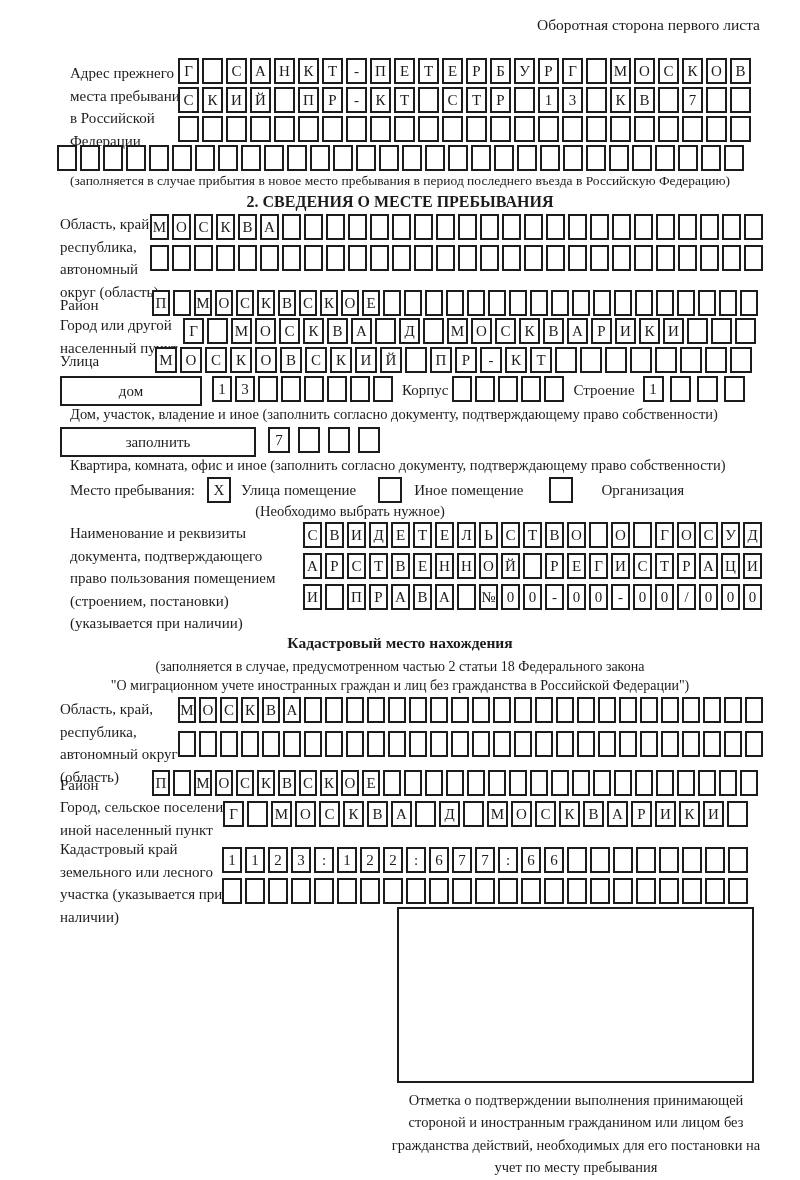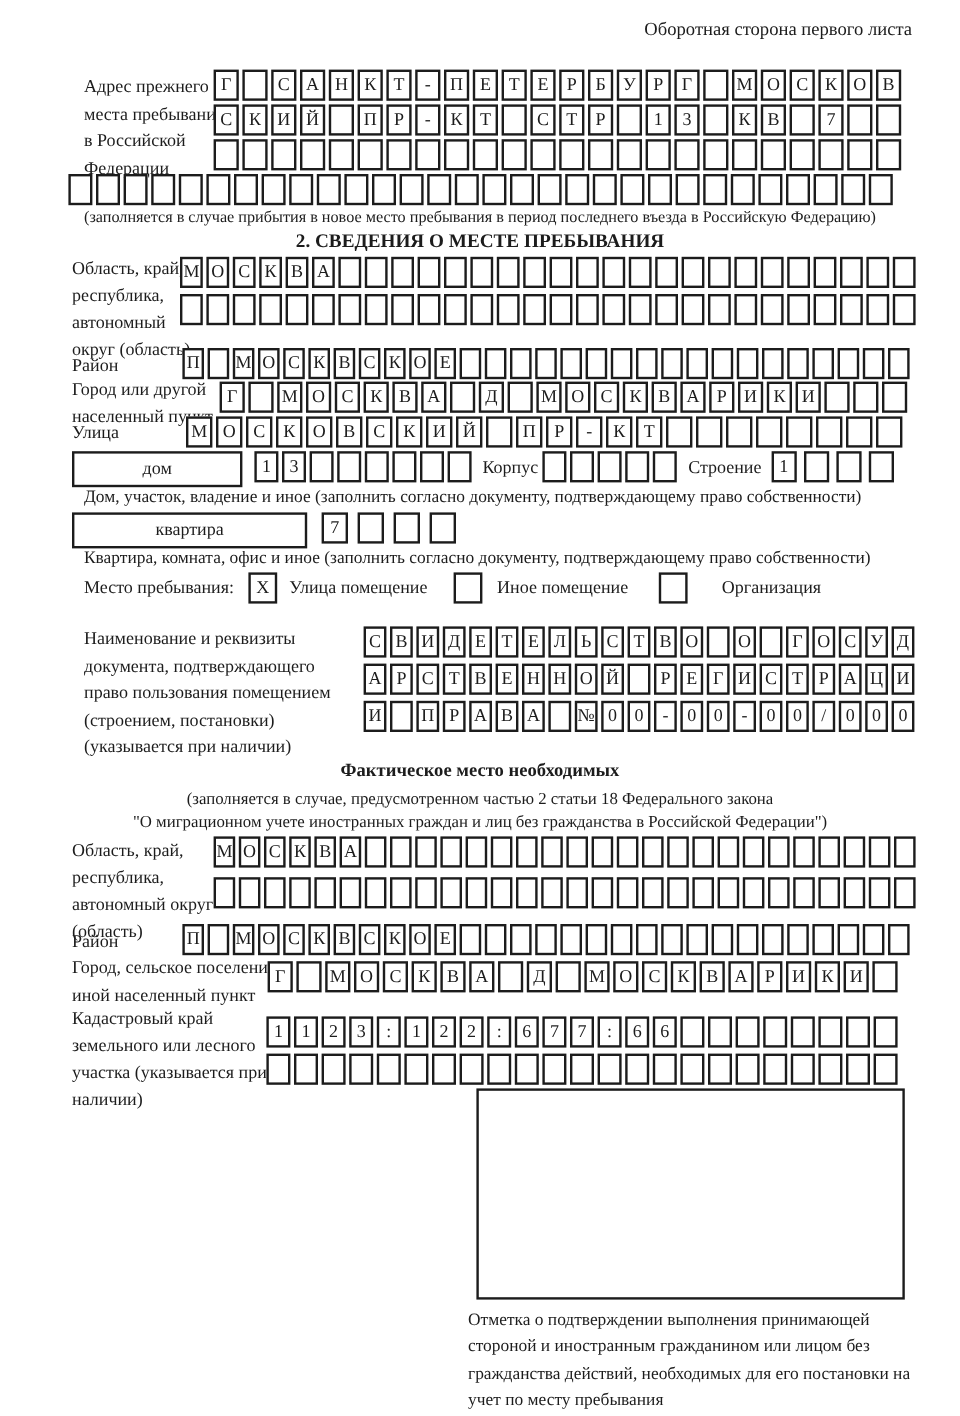--- a/index.html
+++ b/index.html
@@ -37,21 +37,21 @@
   }
   .flexrow{display:flex;align-items:flex-start;}
   .inlbl{line-height:28px;}
   .chk{
     display:inline-block;width:20px;height:22px;
     border:2px solid #1c1c1c;text-align:center;line-height:22px;
     font-size:15px;vertical-align:top;background:#fff;
   }
   .cap{font-size:14.5px;}
   .markbox{border:2px solid #1c1c1c;background:#fff;}
-  .markcap{font-size:14.5px;text-align:left;line-height:1.55;}
+  .markcap{font-size:14.5px;text-align:center;line-height:1.55;}
 </style>
 </head>
 <body>
 
 <div class="page">
 
   <div class="abs hdr" style="top:16px;right:40px;">Оборотная сторона первого листа</div>
 
   <div class="abs lbl" style="top:62px;left:70px;width:118px;">Адрес прежнего места пребывания в Российской Федерации</div>
   <div class="abs boxrow" style="top:58px;left:178px;"><span class="cell" style="width: 17px; margin-right: 3px;">Г</span><span class="cell" style="width: 17px; margin-right: 3px;"></span><span class="cell" style="width: 17px; margin-right: 3px;">С</span><span class="cell" style="width: 17px; margin-right: 3px;">А</span><span class="cell" style="width: 17px; margin-right: 3px;">Н</span><span class="cell" style="width: 17px; margin-right: 3px;">К</span><span class="cell" style="width: 17px; margin-right: 3px;">Т</span><span class="cell" style="width: 17px; margin-right: 3px;">-</span><span class="cell" style="width: 17px; margin-right: 3px;">П</span><span class="cell" style="width: 17px; margin-right: 3px;">Е</span><span class="cell" style="width: 17px; margin-right: 3px;">Т</span><span class="cell" style="width: 17px; margin-right: 3px;">Е</span><span class="cell" style="width: 17px; margin-right: 3px;">Р</span><span class="cell" style="width: 17px; margin-right: 3px;">Б</span><span class="cell" style="width: 17px; margin-right: 3px;">У</span><span class="cell" style="width: 17px; margin-right: 3px;">Р</span><span class="cell" style="width: 17px; margin-right: 3px;">Г</span><span class="cell" style="width: 17px; margin-right: 3px;"></span><span class="cell" style="width: 17px; margin-right: 3px;">М</span><span class="cell" style="width: 17px; margin-right: 3px;">О</span><span class="cell" style="width: 17px; margin-right: 3px;">С</span><span class="cell" style="width: 17px; margin-right: 3px;">К</span><span class="cell" style="width: 17px; margin-right: 3px;">О</span><span class="cell" style="width: 17px; margin-right: 3px;">В</span></div>
@@ -79,41 +79,42 @@
     <span class="bigbox" style="width:138px;margin-right:10px;">дом</span>
     <span class="boxrow"><span class="cell" style="width: 16px; margin-right: 3px;">1</span><span class="cell" style="width: 16px; margin-right: 3px;">3</span><span class="cell" style="width: 16px; margin-right: 3px;"></span><span class="cell" style="width: 16px; margin-right: 3px;"></span><span class="cell" style="width: 16px; margin-right: 3px;"></span><span class="cell" style="width: 16px; margin-right: 3px;"></span><span class="cell" style="width: 16px; margin-right: 3px;"></span><span class="cell" style="width: 16px; margin-right: 3px;"></span></span>
     <span class="inlbl" style="margin:0 4px 0 6px;">Корпус</span>
     <span class="boxrow"><span class="cell" style="width: 16px; margin-right: 3px;"></span><span class="cell" style="width: 16px; margin-right: 3px;"></span><span class="cell" style="width: 16px; margin-right: 3px;"></span><span class="cell" style="width: 16px; margin-right: 3px;"></span><span class="cell" style="width: 16px; margin-right: 3px;"></span></span>
     <span class="inlbl" style="margin:0 8px 0 6px;">Строение</span>
     <span class="boxrow"><span class="cell" style="width: 17px; margin-right: 6px;">1</span><span class="cell" style="width: 17px; margin-right: 6px;"></span><span class="cell" style="width: 17px; margin-right: 6px;"></span><span class="cell" style="width: 17px; margin-right: 6px;"></span></span>
   </div>
   <div class="abs cap" style="top:406px;left:70px;">Дом, участок, владение и иное (заполнить согласно документу, подтверждающему право собственности)</div>
 
   <div class="abs flexrow" style="top:427px;left:60px;">
-    <span class="bigbox" style="width:192px;margin-right:12px;">квартира</span>
+    <span class="bigbox" style="width:192px;margin-right:12px;">заполнить</span>
     <span class="boxrow"><span class="cell" style="width: 18px; margin-right: 8px;">7</span><span class="cell" style="width: 18px; margin-right: 8px;"></span><span class="cell" style="width: 18px; margin-right: 8px;"></span><span class="cell" style="width: 18px; margin-right: 8px;"></span></span>
   </div>
   <div class="abs cap" style="top:457px;left:70px;">Квартира, комната, офис и иное (заполнить согласно документу, подтверждающему право собственности)</div>
 
   <div class="abs flexrow" style="top:477px;left:70px;">
     <span style="line-height:26px;margin-right:12px;">Место пребывания:</span>
     <span class="chk">X</span>
     <span style="line-height:26px;margin:0 22px 0 10px;">Улица помещение</span>
     <span class="chk"></span>
     <span style="line-height:26px;margin:0 26px 0 12px;">Иное помещение</span>
     <span class="chk"></span>
     <span style="line-height:26px;margin-left:28px;">Организация</span>
   </div>
+  <div class="abs cap" style="top:503px;left:70px;width:560px;text-align:center;">(Необходимо выбрать нужное)</div>
 
   <div class="abs lbl" style="top:522px;left:70px;width:228px;">Наименование и реквизиты документа, подтверждающего право пользования помещением (строением, постановки) (указывается при наличии)</div>
   <div class="abs boxrow" style="top:522px;left:303px;"><span class="cell" style="width: 15px; margin-right: 3px;">С</span><span class="cell" style="width: 15px; margin-right: 3px;">В</span><span class="cell" style="width: 15px; margin-right: 3px;">И</span><span class="cell" style="width: 15px; margin-right: 3px;">Д</span><span class="cell" style="width: 15px; margin-right: 3px;">Е</span><span class="cell" style="width: 15px; margin-right: 3px;">Т</span><span class="cell" style="width: 15px; margin-right: 3px;">Е</span><span class="cell" style="width: 15px; margin-right: 3px;">Л</span><span class="cell" style="width: 15px; margin-right: 3px;">Ь</span><span class="cell" style="width: 15px; margin-right: 3px;">С</span><span class="cell" style="width: 15px; margin-right: 3px;">Т</span><span class="cell" style="width: 15px; margin-right: 3px;">В</span><span class="cell" style="width: 15px; margin-right: 3px;">О</span><span class="cell" style="width: 15px; margin-right: 3px;"></span><span class="cell" style="width: 15px; margin-right: 3px;">О</span><span class="cell" style="width: 15px; margin-right: 3px;"></span><span class="cell" style="width: 15px; margin-right: 3px;">Г</span><span class="cell" style="width: 15px; margin-right: 3px;">О</span><span class="cell" style="width: 15px; margin-right: 3px;">С</span><span class="cell" style="width: 15px; margin-right: 3px;">У</span><span class="cell" style="width: 15px; margin-right: 3px;">Д</span></div>
   <div class="abs boxrow" style="top:553px;left:303px;"><span class="cell" style="width: 15px; margin-right: 3px;">А</span><span class="cell" style="width: 15px; margin-right: 3px;">Р</span><span class="cell" style="width: 15px; margin-right: 3px;">С</span><span class="cell" style="width: 15px; margin-right: 3px;">Т</span><span class="cell" style="width: 15px; margin-right: 3px;">В</span><span class="cell" style="width: 15px; margin-right: 3px;">Е</span><span class="cell" style="width: 15px; margin-right: 3px;">Н</span><span class="cell" style="width: 15px; margin-right: 3px;">Н</span><span class="cell" style="width: 15px; margin-right: 3px;">О</span><span class="cell" style="width: 15px; margin-right: 3px;">Й</span><span class="cell" style="width: 15px; margin-right: 3px;"></span><span class="cell" style="width: 15px; margin-right: 3px;">Р</span><span class="cell" style="width: 15px; margin-right: 3px;">Е</span><span class="cell" style="width: 15px; margin-right: 3px;">Г</span><span class="cell" style="width: 15px; margin-right: 3px;">И</span><span class="cell" style="width: 15px; margin-right: 3px;">С</span><span class="cell" style="width: 15px; margin-right: 3px;">Т</span><span class="cell" style="width: 15px; margin-right: 3px;">Р</span><span class="cell" style="width: 15px; margin-right: 3px;">А</span><span class="cell" style="width: 15px; margin-right: 3px;">Ц</span><span class="cell" style="width: 15px; margin-right: 3px;">И</span></div>
   <div class="abs boxrow" style="top:584px;left:303px;"><span class="cell" style="width: 15px; margin-right: 3px;">И</span><span class="cell" style="width: 15px; margin-right: 3px;"></span><span class="cell" style="width: 15px; margin-right: 3px;">П</span><span class="cell" style="width: 15px; margin-right: 3px;">Р</span><span class="cell" style="width: 15px; margin-right: 3px;">А</span><span class="cell" style="width: 15px; margin-right: 3px;">В</span><span class="cell" style="width: 15px; margin-right: 3px;">А</span><span class="cell" style="width: 15px; margin-right: 3px;"></span><span class="cell" style="width: 15px; margin-right: 3px;">№</span><span class="cell" style="width: 15px; margin-right: 3px;">0</span><span class="cell" style="width: 15px; margin-right: 3px;">0</span><span class="cell" style="width: 15px; margin-right: 3px;">-</span><span class="cell" style="width: 15px; margin-right: 3px;">0</span><span class="cell" style="width: 15px; margin-right: 3px;">0</span><span class="cell" style="width: 15px; margin-right: 3px;">-</span><span class="cell" style="width: 15px; margin-right: 3px;">0</span><span class="cell" style="width: 15px; margin-right: 3px;">0</span><span class="cell" style="width: 15px; margin-right: 3px;">/</span><span class="cell" style="width: 15px; margin-right: 3px;">0</span><span class="cell" style="width: 15px; margin-right: 3px;">0</span><span class="cell" style="width: 15px; margin-right: 3px;">0</span></div>
 
-  <div class="abs title" style="top:634px;left:0;font-size:15.5px;">Фактическое место необходимых</div>
+  <div class="abs title" style="top:634px;left:0;font-size:15.5px;">Кадастровый место нахождения</div>
   <div class="abs note" style="top:659px;left:0;font-size:14px;">(заполняется в случае, предусмотренном частью 2 статьи 18 Федерального закона</div>
   <div class="abs note" style="top:678px;left:0;font-size:14px;">"О миграционном учете иностранных граждан и лиц без гражданства в Российской Федерации")</div>
 
   <div class="abs lbl" style="top:698px;left:60px;width:122px;">Область, край, республика, автономный округ (область)</div>
   <div class="abs boxrow" style="top:697px;left:178px;"><span class="cell" style="width: 14px; margin-right: 3px;">М</span><span class="cell" style="width: 14px; margin-right: 3px;">О</span><span class="cell" style="width: 14px; margin-right: 3px;">С</span><span class="cell" style="width: 14px; margin-right: 3px;">К</span><span class="cell" style="width: 14px; margin-right: 3px;">В</span><span class="cell" style="width: 14px; margin-right: 3px;">А</span><span class="cell" style="width: 14px; margin-right: 3px;"></span><span class="cell" style="width: 14px; margin-right: 3px;"></span><span class="cell" style="width: 14px; margin-right: 3px;"></span><span class="cell" style="width: 14px; margin-right: 3px;"></span><span class="cell" style="width: 14px; margin-right: 3px;"></span><span class="cell" style="width: 14px; margin-right: 3px;"></span><span class="cell" style="width: 14px; margin-right: 3px;"></span><span class="cell" style="width: 14px; margin-right: 3px;"></span><span class="cell" style="width: 14px; margin-right: 3px;"></span><span class="cell" style="width: 14px; margin-right: 3px;"></span><span class="cell" style="width: 14px; margin-right: 3px;"></span><span class="cell" style="width: 14px; margin-right: 3px;"></span><span class="cell" style="width: 14px; margin-right: 3px;"></span><span class="cell" style="width: 14px; margin-right: 3px;"></span><span class="cell" style="width: 14px; margin-right: 3px;"></span><span class="cell" style="width: 14px; margin-right: 3px;"></span><span class="cell" style="width: 14px; margin-right: 3px;"></span><span class="cell" style="width: 14px; margin-right: 3px;"></span><span class="cell" style="width: 14px; margin-right: 3px;"></span><span class="cell" style="width: 14px; margin-right: 3px;"></span><span class="cell" style="width: 14px; margin-right: 3px;"></span><span class="cell" style="width: 14px; margin-right: 3px;"></span></div>
   <div class="abs boxrow" style="top:731px;left:178px;"><span class="cell" style="width: 14px; margin-right: 3px;"></span><span class="cell" style="width: 14px; margin-right: 3px;"></span><span class="cell" style="width: 14px; margin-right: 3px;"></span><span class="cell" style="width: 14px; margin-right: 3px;"></span><span class="cell" style="width: 14px; margin-right: 3px;"></span><span class="cell" style="width: 14px; margin-right: 3px;"></span><span class="cell" style="width: 14px; margin-right: 3px;"></span><span class="cell" style="width: 14px; margin-right: 3px;"></span><span class="cell" style="width: 14px; margin-right: 3px;"></span><span class="cell" style="width: 14px; margin-right: 3px;"></span><span class="cell" style="width: 14px; margin-right: 3px;"></span><span class="cell" style="width: 14px; margin-right: 3px;"></span><span class="cell" style="width: 14px; margin-right: 3px;"></span><span class="cell" style="width: 14px; margin-right: 3px;"></span><span class="cell" style="width: 14px; margin-right: 3px;"></span><span class="cell" style="width: 14px; margin-right: 3px;"></span><span class="cell" style="width: 14px; margin-right: 3px;"></span><span class="cell" style="width: 14px; margin-right: 3px;"></span><span class="cell" style="width: 14px; margin-right: 3px;"></span><span class="cell" style="width: 14px; margin-right: 3px;"></span><span class="cell" style="width: 14px; margin-right: 3px;"></span><span class="cell" style="width: 14px; margin-right: 3px;"></span><span class="cell" style="width: 14px; margin-right: 3px;"></span><span class="cell" style="width: 14px; margin-right: 3px;"></span><span class="cell" style="width: 14px; margin-right: 3px;"></span><span class="cell" style="width: 14px; margin-right: 3px;"></span><span class="cell" style="width: 14px; margin-right: 3px;"></span><span class="cell" style="width: 14px; margin-right: 3px;"></span></div>
 
   <div class="abs lbl" style="top:774px;left:60px;">Район</div>
   <div class="abs boxrow" style="top:770px;left:152px;"><span class="cell" style="width: 14px; margin-right: 3px;">П</span><span class="cell" style="width: 14px; margin-right: 3px;"></span><span class="cell" style="width: 14px; margin-right: 3px;">М</span><span class="cell" style="width: 14px; margin-right: 3px;">О</span><span class="cell" style="width: 14px; margin-right: 3px;">С</span><span class="cell" style="width: 14px; margin-right: 3px;">К</span><span class="cell" style="width: 14px; margin-right: 3px;">В</span><span class="cell" style="width: 14px; margin-right: 3px;">С</span><span class="cell" style="width: 14px; margin-right: 3px;">К</span><span class="cell" style="width: 14px; margin-right: 3px;">О</span><span class="cell" style="width: 14px; margin-right: 3px;">Е</span><span class="cell" style="width: 14px; margin-right: 3px;"></span><span class="cell" style="width: 14px; margin-right: 3px;"></span><span class="cell" style="width: 14px; margin-right: 3px;"></span><span class="cell" style="width: 14px; margin-right: 3px;"></span><span class="cell" style="width: 14px; margin-right: 3px;"></span><span class="cell" style="width: 14px; margin-right: 3px;"></span><span class="cell" style="width: 14px; margin-right: 3px;"></span><span class="cell" style="width: 14px; margin-right: 3px;"></span><span class="cell" style="width: 14px; margin-right: 3px;"></span><span class="cell" style="width: 14px; margin-right: 3px;"></span><span class="cell" style="width: 14px; margin-right: 3px;"></span><span class="cell" style="width: 14px; margin-right: 3px;"></span><span class="cell" style="width: 14px; margin-right: 3px;"></span><span class="cell" style="width: 14px; margin-right: 3px;"></span><span class="cell" style="width: 14px; margin-right: 3px;"></span><span class="cell" style="width: 14px; margin-right: 3px;"></span><span class="cell" style="width: 14px; margin-right: 3px;"></span><span class="cell" style="width: 14px; margin-right: 3px;"></span></div>
 

